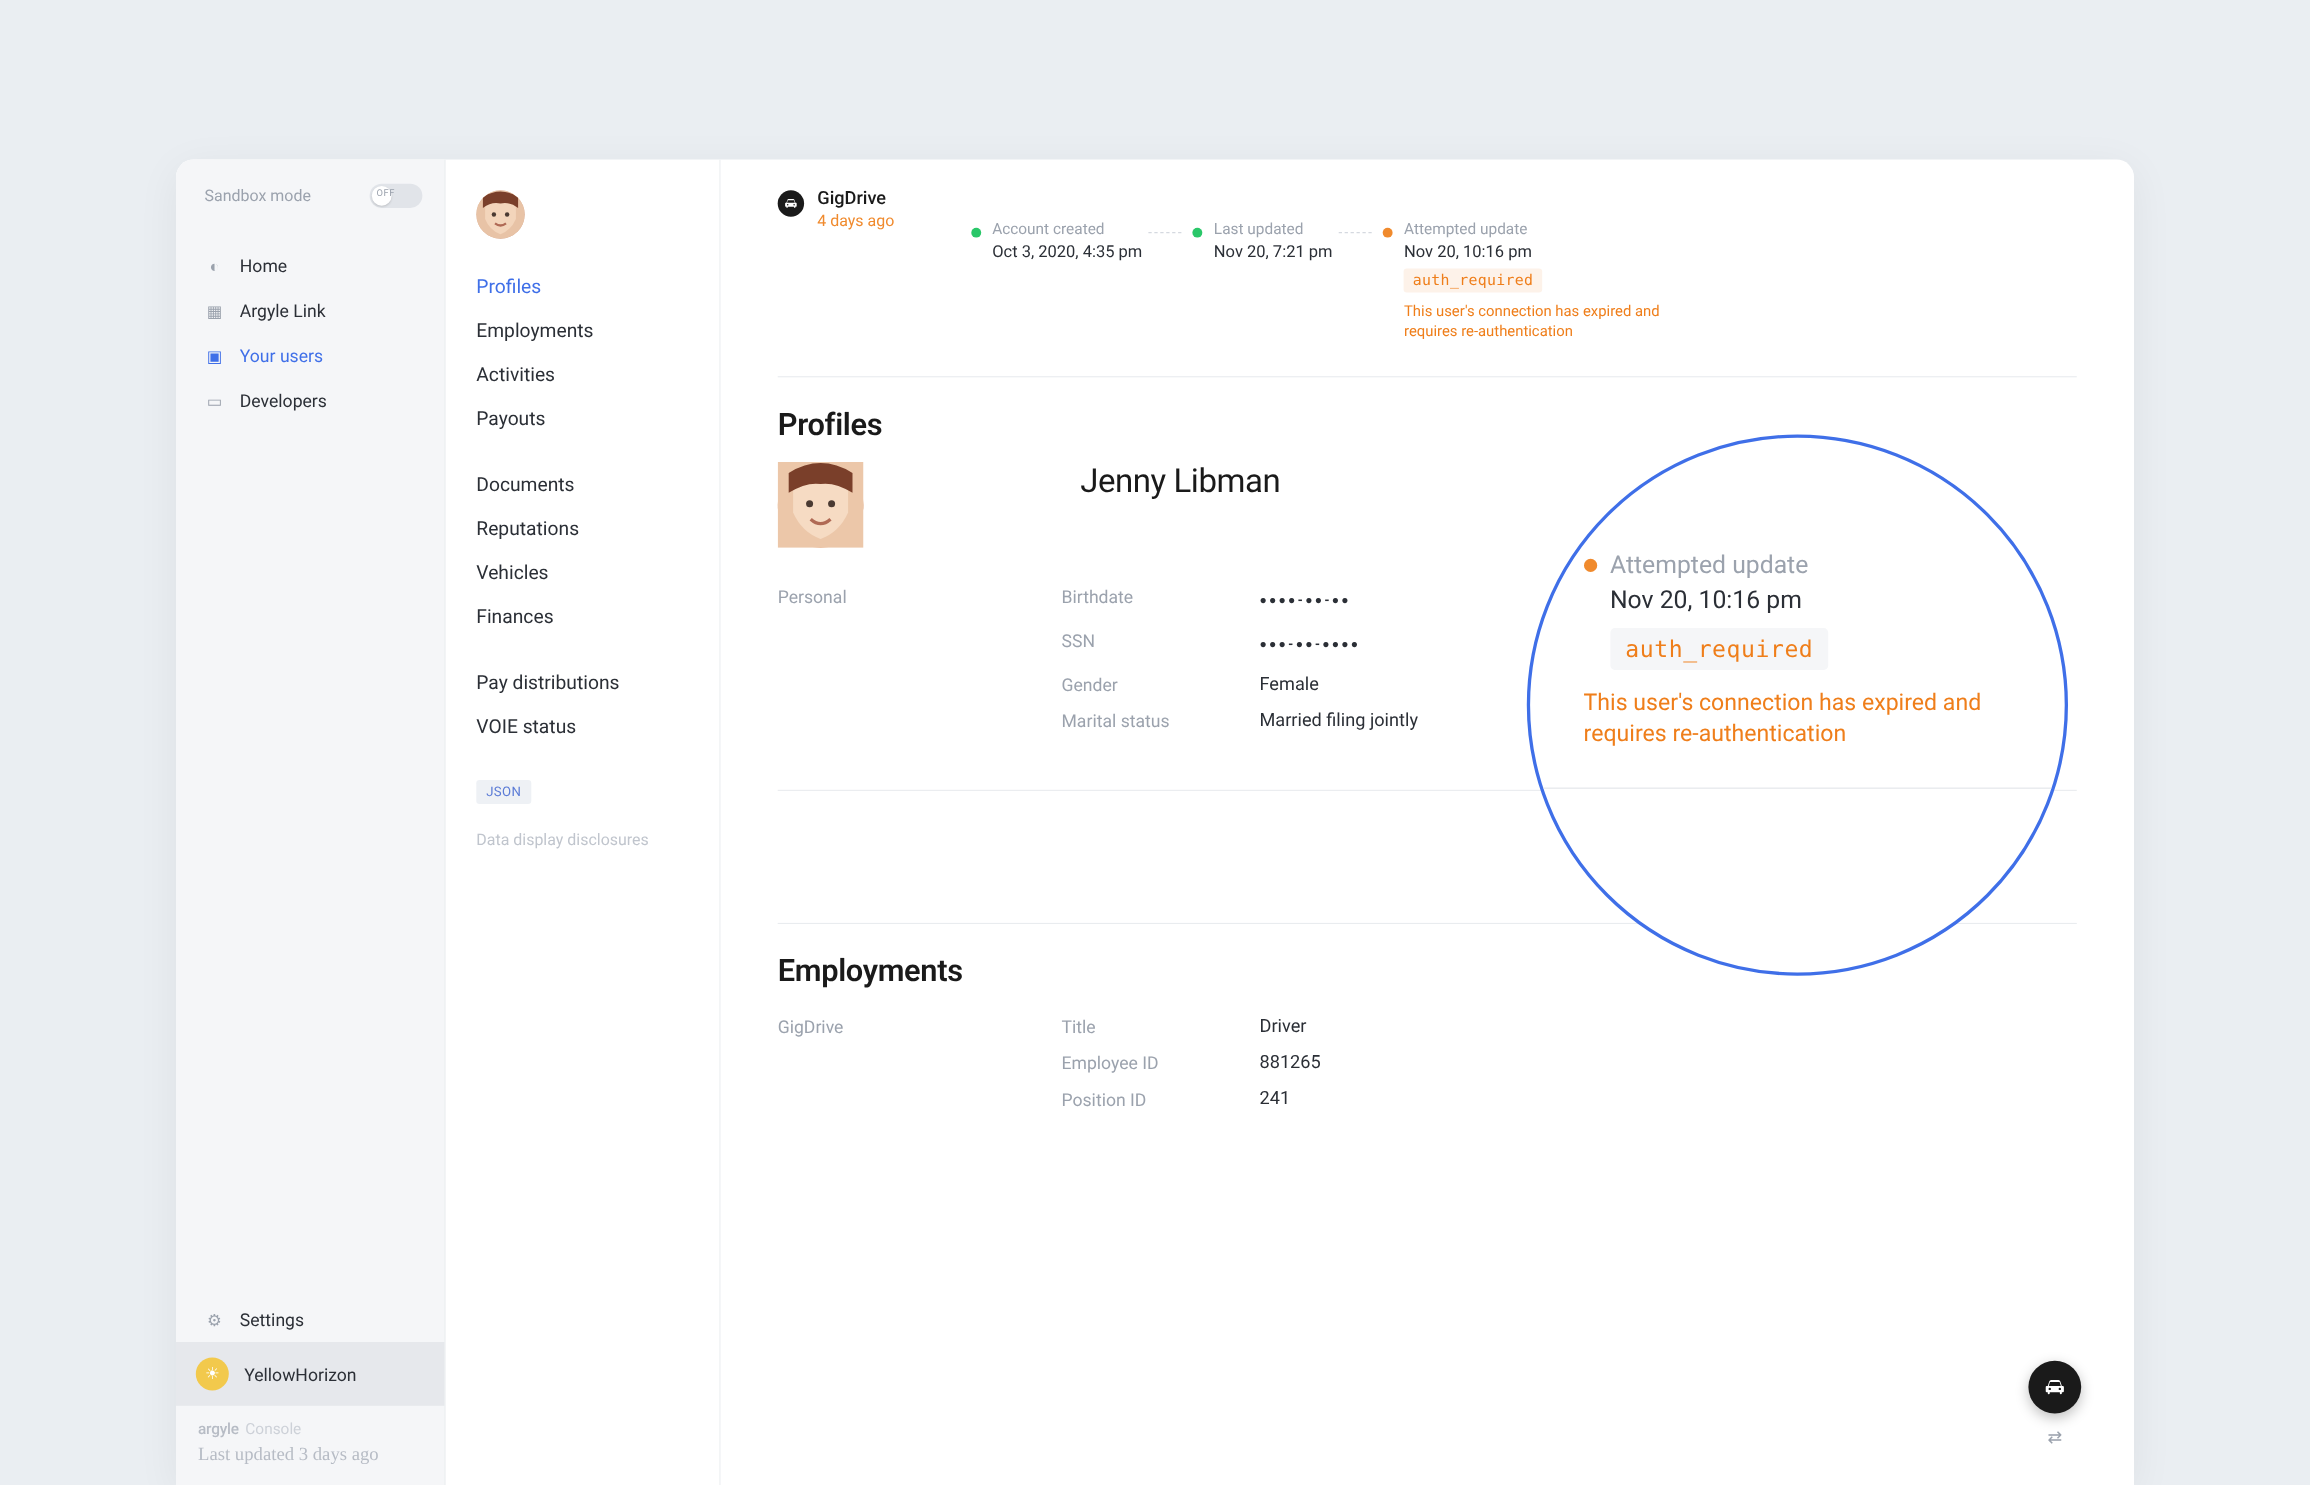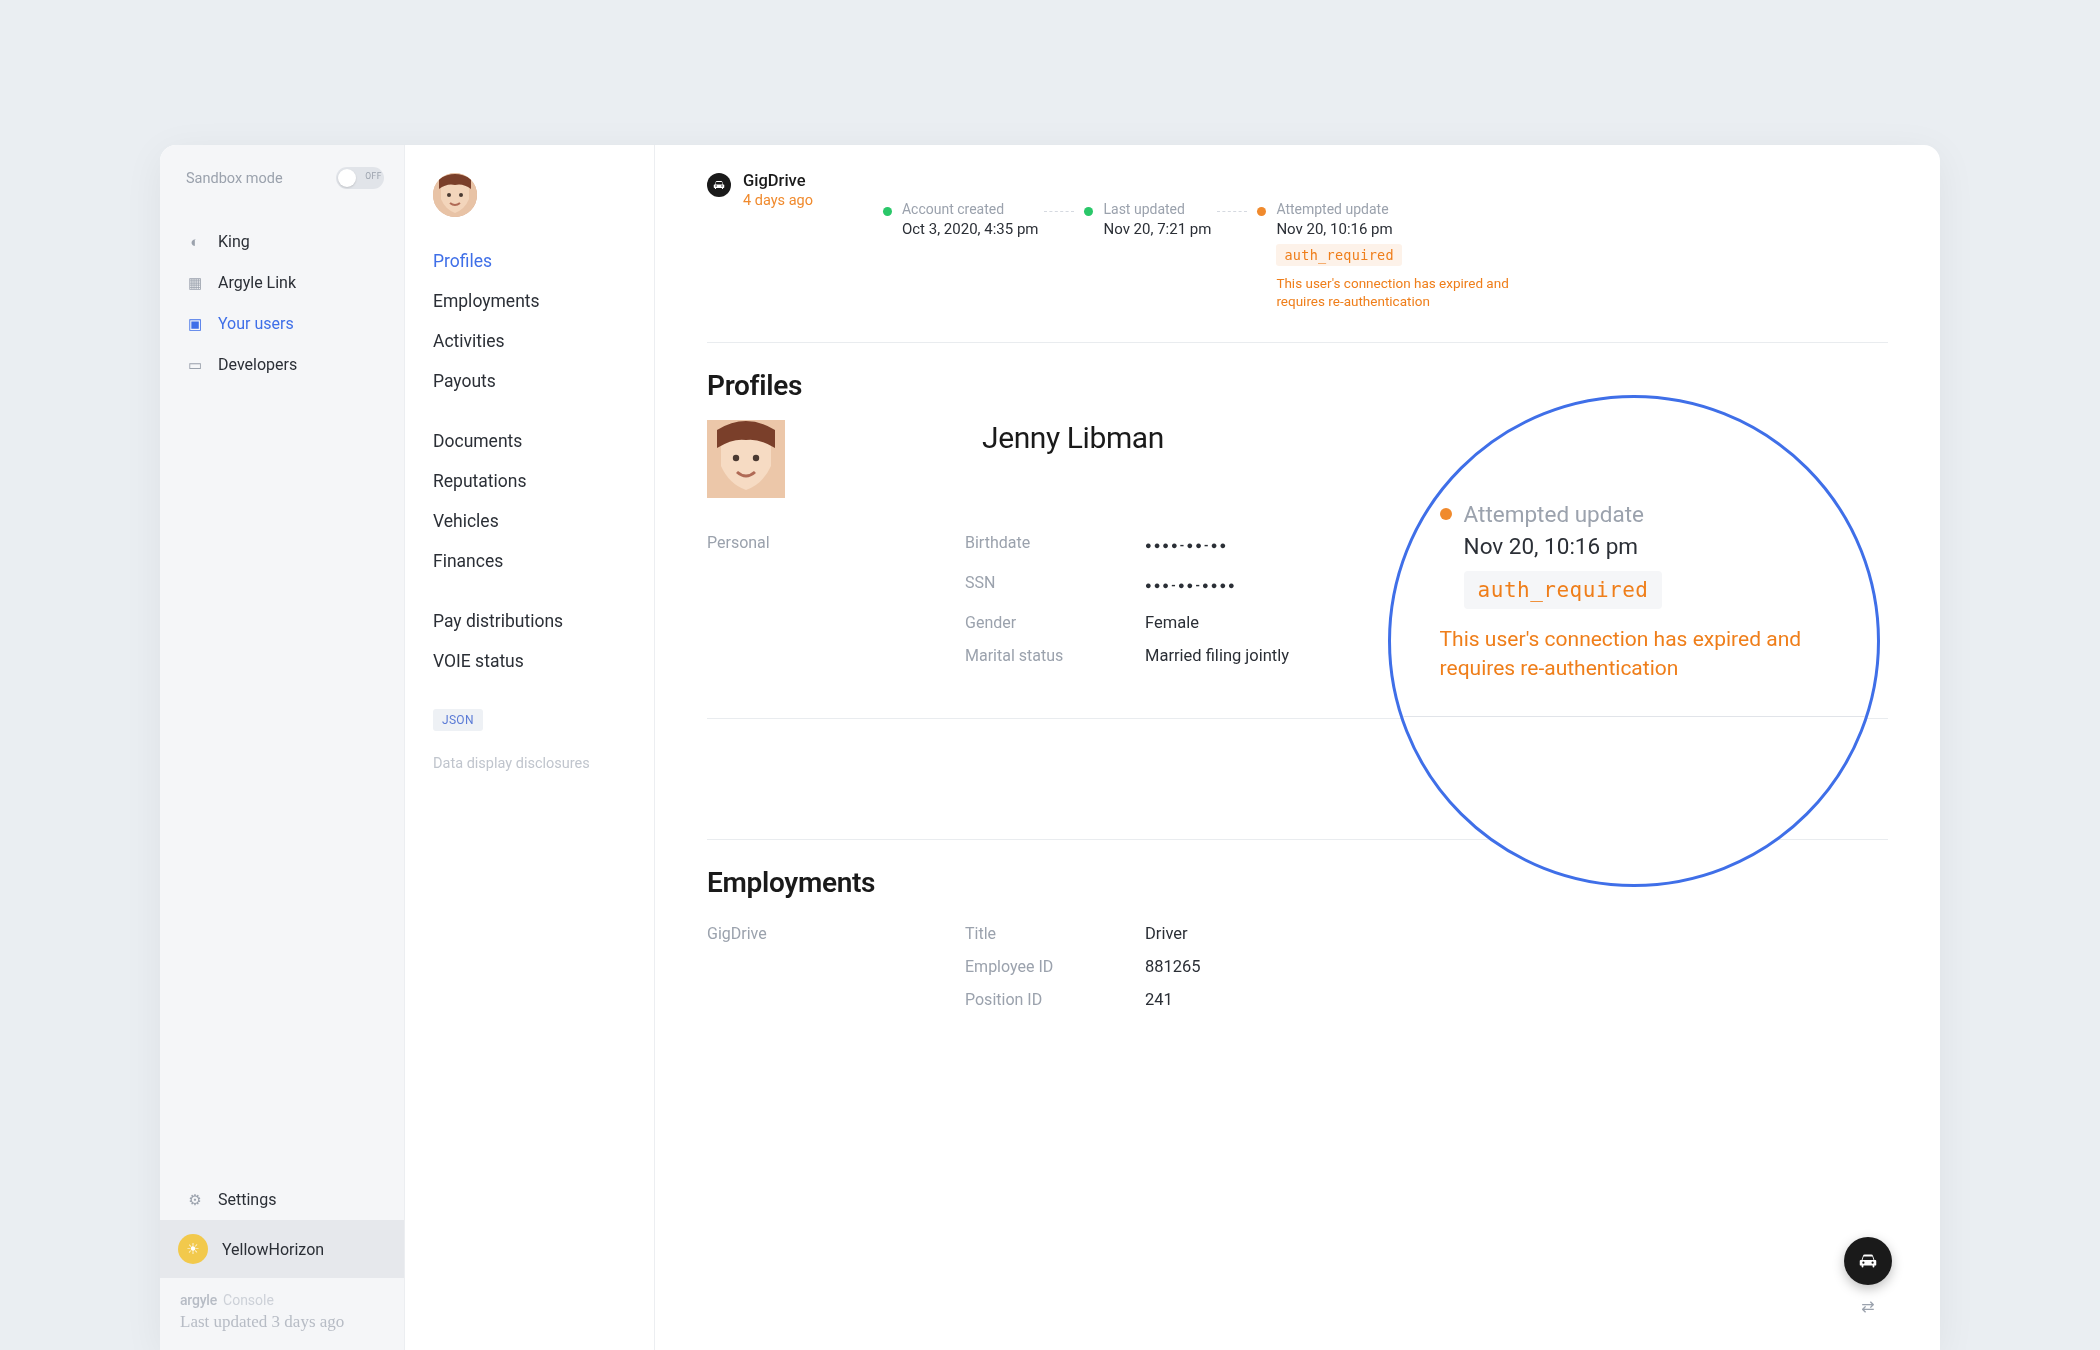--- a/index.html
+++ b/index.html
@@ -59,21 +59,21 @@
   .toggle-knob {
     width: 18px; height: 18px;
     background: #fff;
     border-radius: 50%;
     position: absolute;
     left: 2px; top: 2px;
     box-shadow: 0 1px 2px rgba(0,0,0,0.15);
   }
   .toggle-text {
     position: absolute;
-    right: 2px; top: 4px;
+    right: 25px; top: 4px;
     font-size: 8.5px;
     color: #9ba2ad;
     letter-spacing: 0.5px;
   }
   .nav-list { padding: 6px 0 0 0; }
   .nav-item {
     display: flex;
     align-items: center;
     gap: 14px;
     padding: 11px 0 11px 26px;
@@ -407,21 +407,21 @@
         <span class="sandbox-label">Sandbox mode</span>
         <div class="toggle">
           <div class="toggle-knob"></div>
           <span class="toggle-text">OFF</span>
         </div>
       </div>
 
       <nav class="nav-list">
         <div class="nav-item">
           <span class="nav-icon">◐</span>
-          <span>King</span>
+          <span>Home</span>
         </div>
         <div class="nav-item">
           <span class="nav-icon">▦</span>
           <span>Argyle Link</span>
         </div>
         <div class="nav-item active">
           <span class="nav-icon">▣</span>
           <span>Your users</span>
         </div>
         <div class="nav-item">

